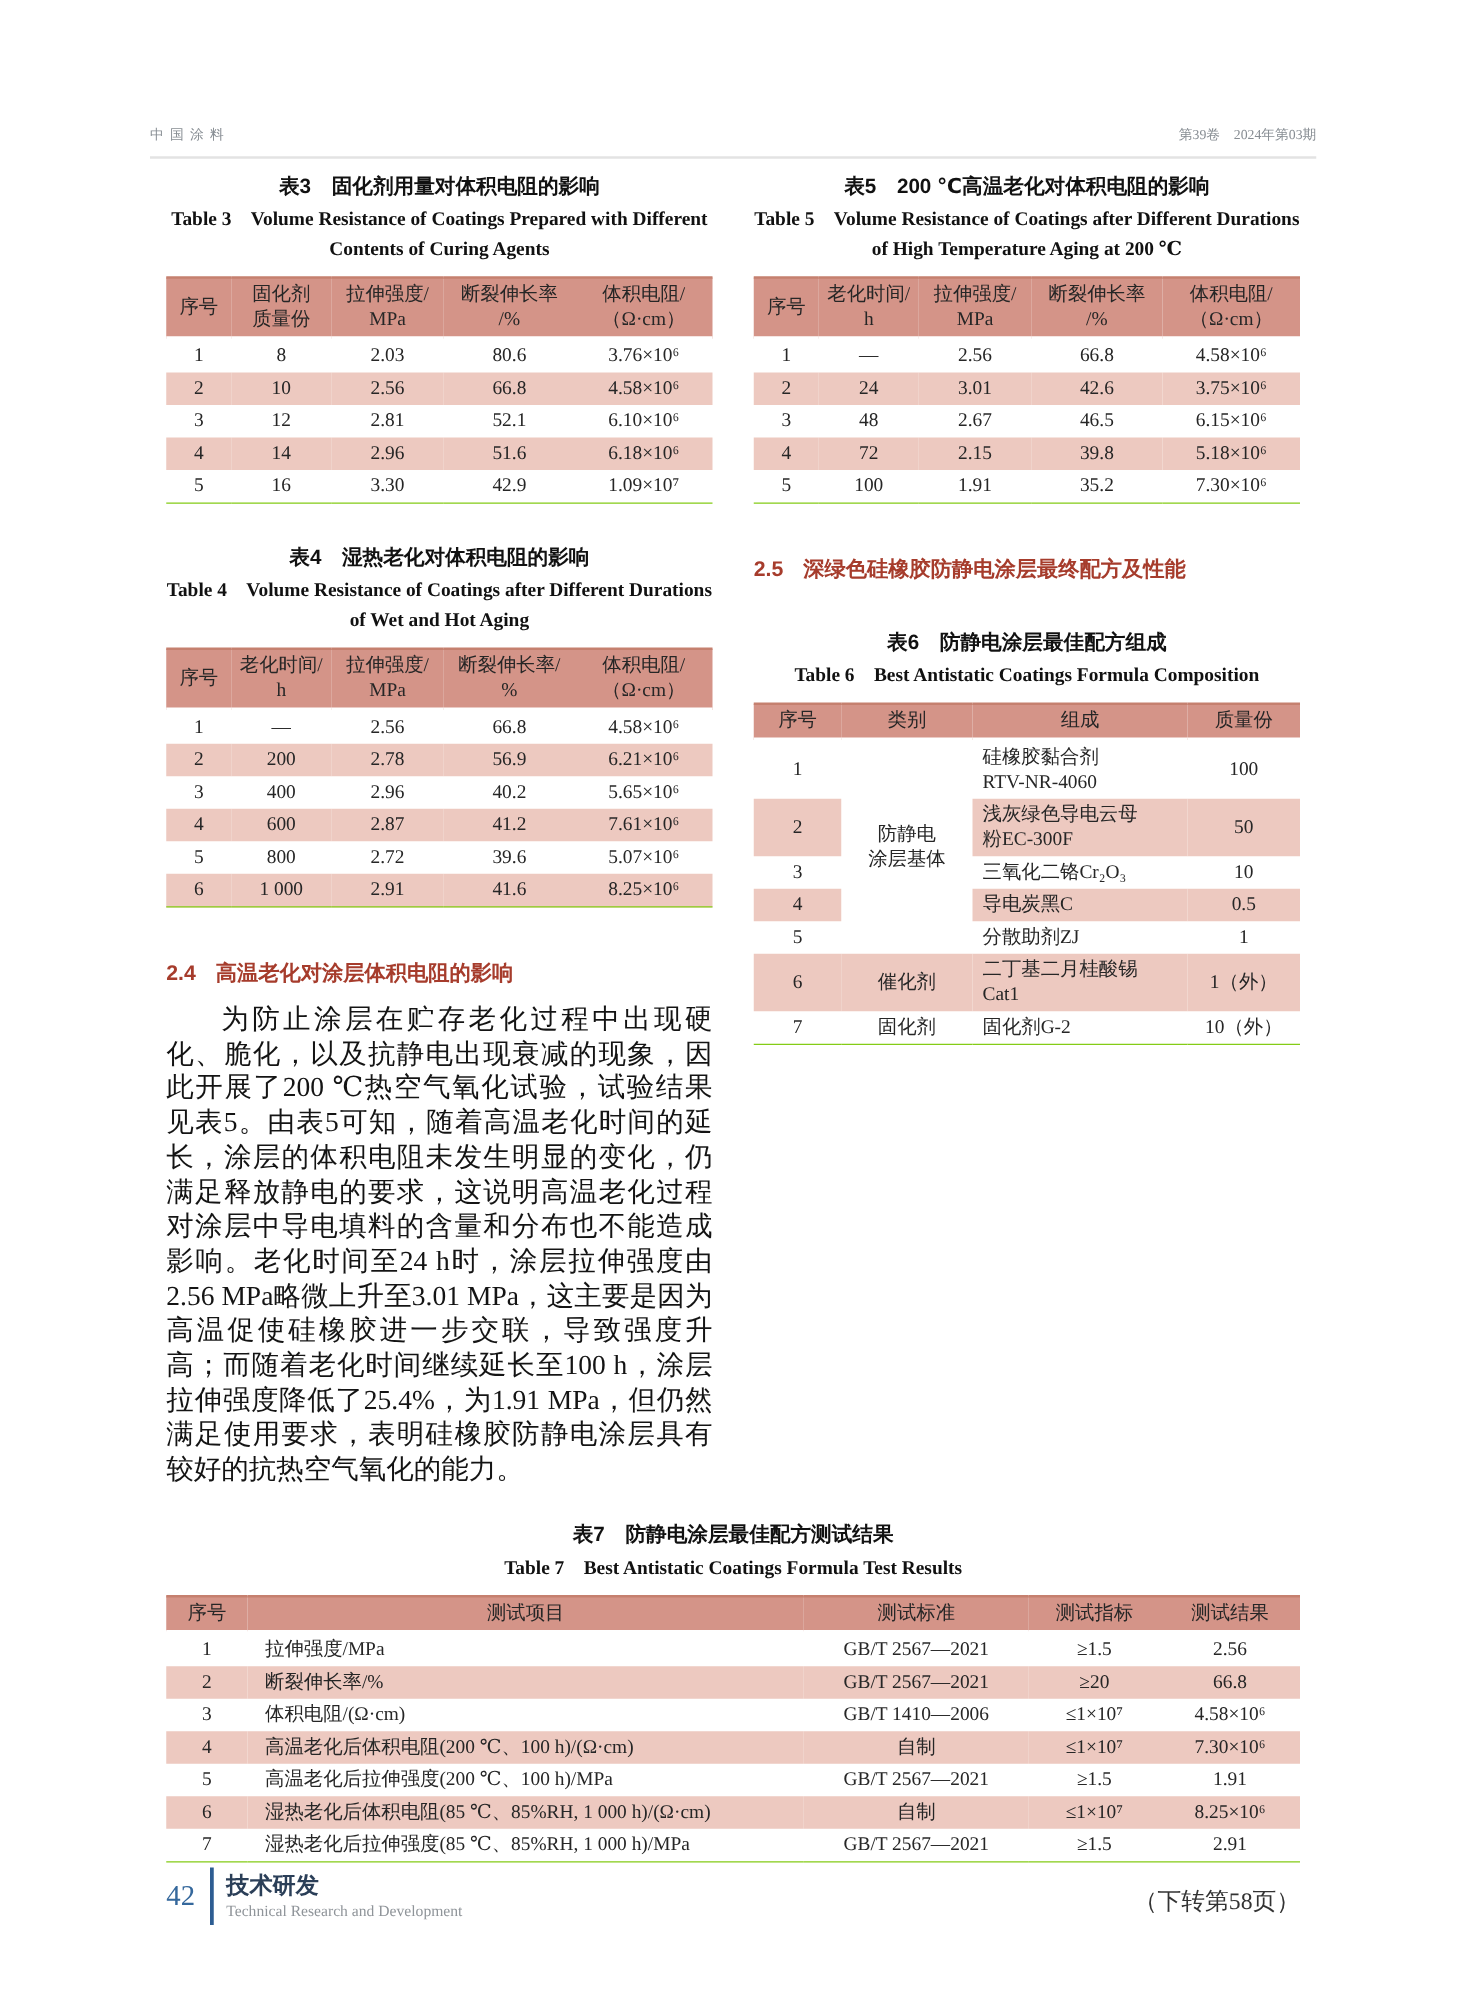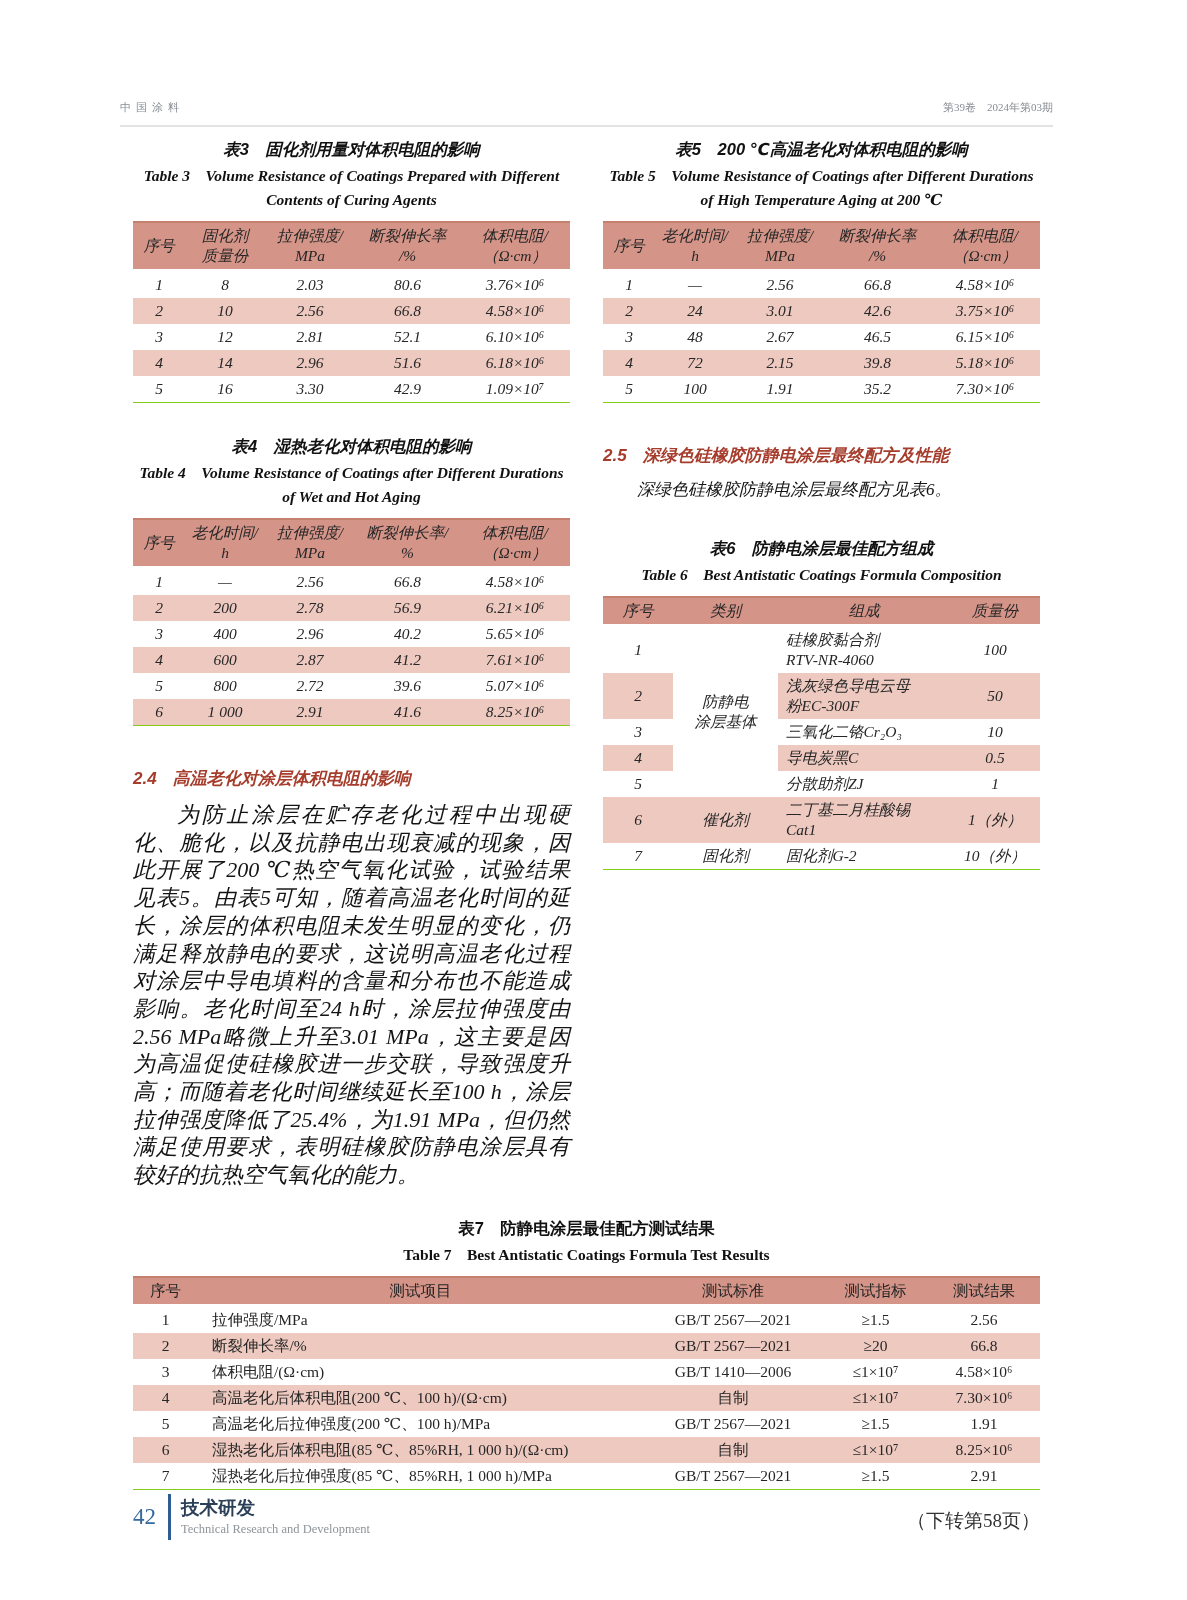--- a/index.html
+++ b/index.html
@@ -8,21 +8,21 @@
           font-family:"Liberation Serif","DejaVu Serif",serif; color:#1c1c1c; overflow:hidden; }
 
   .pg-header { position:absolute; top:72px; left:120px; width:933px;
                display:flex; justify-content:space-between; align-items:flex-start;
                border-bottom:2px solid #e3e3e3; padding-bottom:10px;
                font-size:11px; color:#878d93;margin-top:28px; }
   .pg-header .journal { letter-spacing:5px; }
 
   .main { position:absolute; top:136px; left:133px; width:907px; }
   .cols { display:flex; gap:33px; }
-  .col  { width:437px;font-style:italic; }
+  .col  { width:437px; }
 
   .cap-cn { font-family:"Liberation Sans","DejaVu Sans",sans-serif; font-weight:bold;
             font-size:16.5px; text-align:center; line-height:26px; color:#111111; }
   .cap-en { font-weight:bold; font-size:15.5px; text-align:center; line-height:24px;
             color:#111111; margin-top:2px; }
 
   table.data { width:100%; border-collapse:collapse; table-layout:fixed; margin-top:9px;
                font-size:15.5px; color:#262626; border-bottom:1px solid #84cc16; }
   table.data th { background:#d49488; font-weight:normal; padding:3px 2px; line-height:20px;
                   border-top:2px solid #c5806f; border-bottom:3px solid #ffffff; text-align:center; }
@@ -254,21 +254,20 @@
                   <td class="c3">35.2</td>
                   <td class="c4">7.30×10⁶</td>
                 </tr>
               </tbody>
             </table>
         </div>
 
         <div class="sec-head">
           <span class="num">2.5</span><span>深绿色硅橡胶防静电涂层最终配方及性能</span>
         </div>
-        <div class="intro">深绿色硅橡胶防静电涂层最终配方见表6。</div>
 
         <div class="block-t6">
           <div class="cap-cn">表6　防静电涂层最佳配方组成</div>
           <div class="cap-en">Table 6　Best Antistatic Coatings Formula Composition</div>
           <table class="data t6">
             <colgroup>
                 <col style="width:70px">
                 <col style="width:105px">
                 <col style="width:172px">
                 <col style="width:90px">

